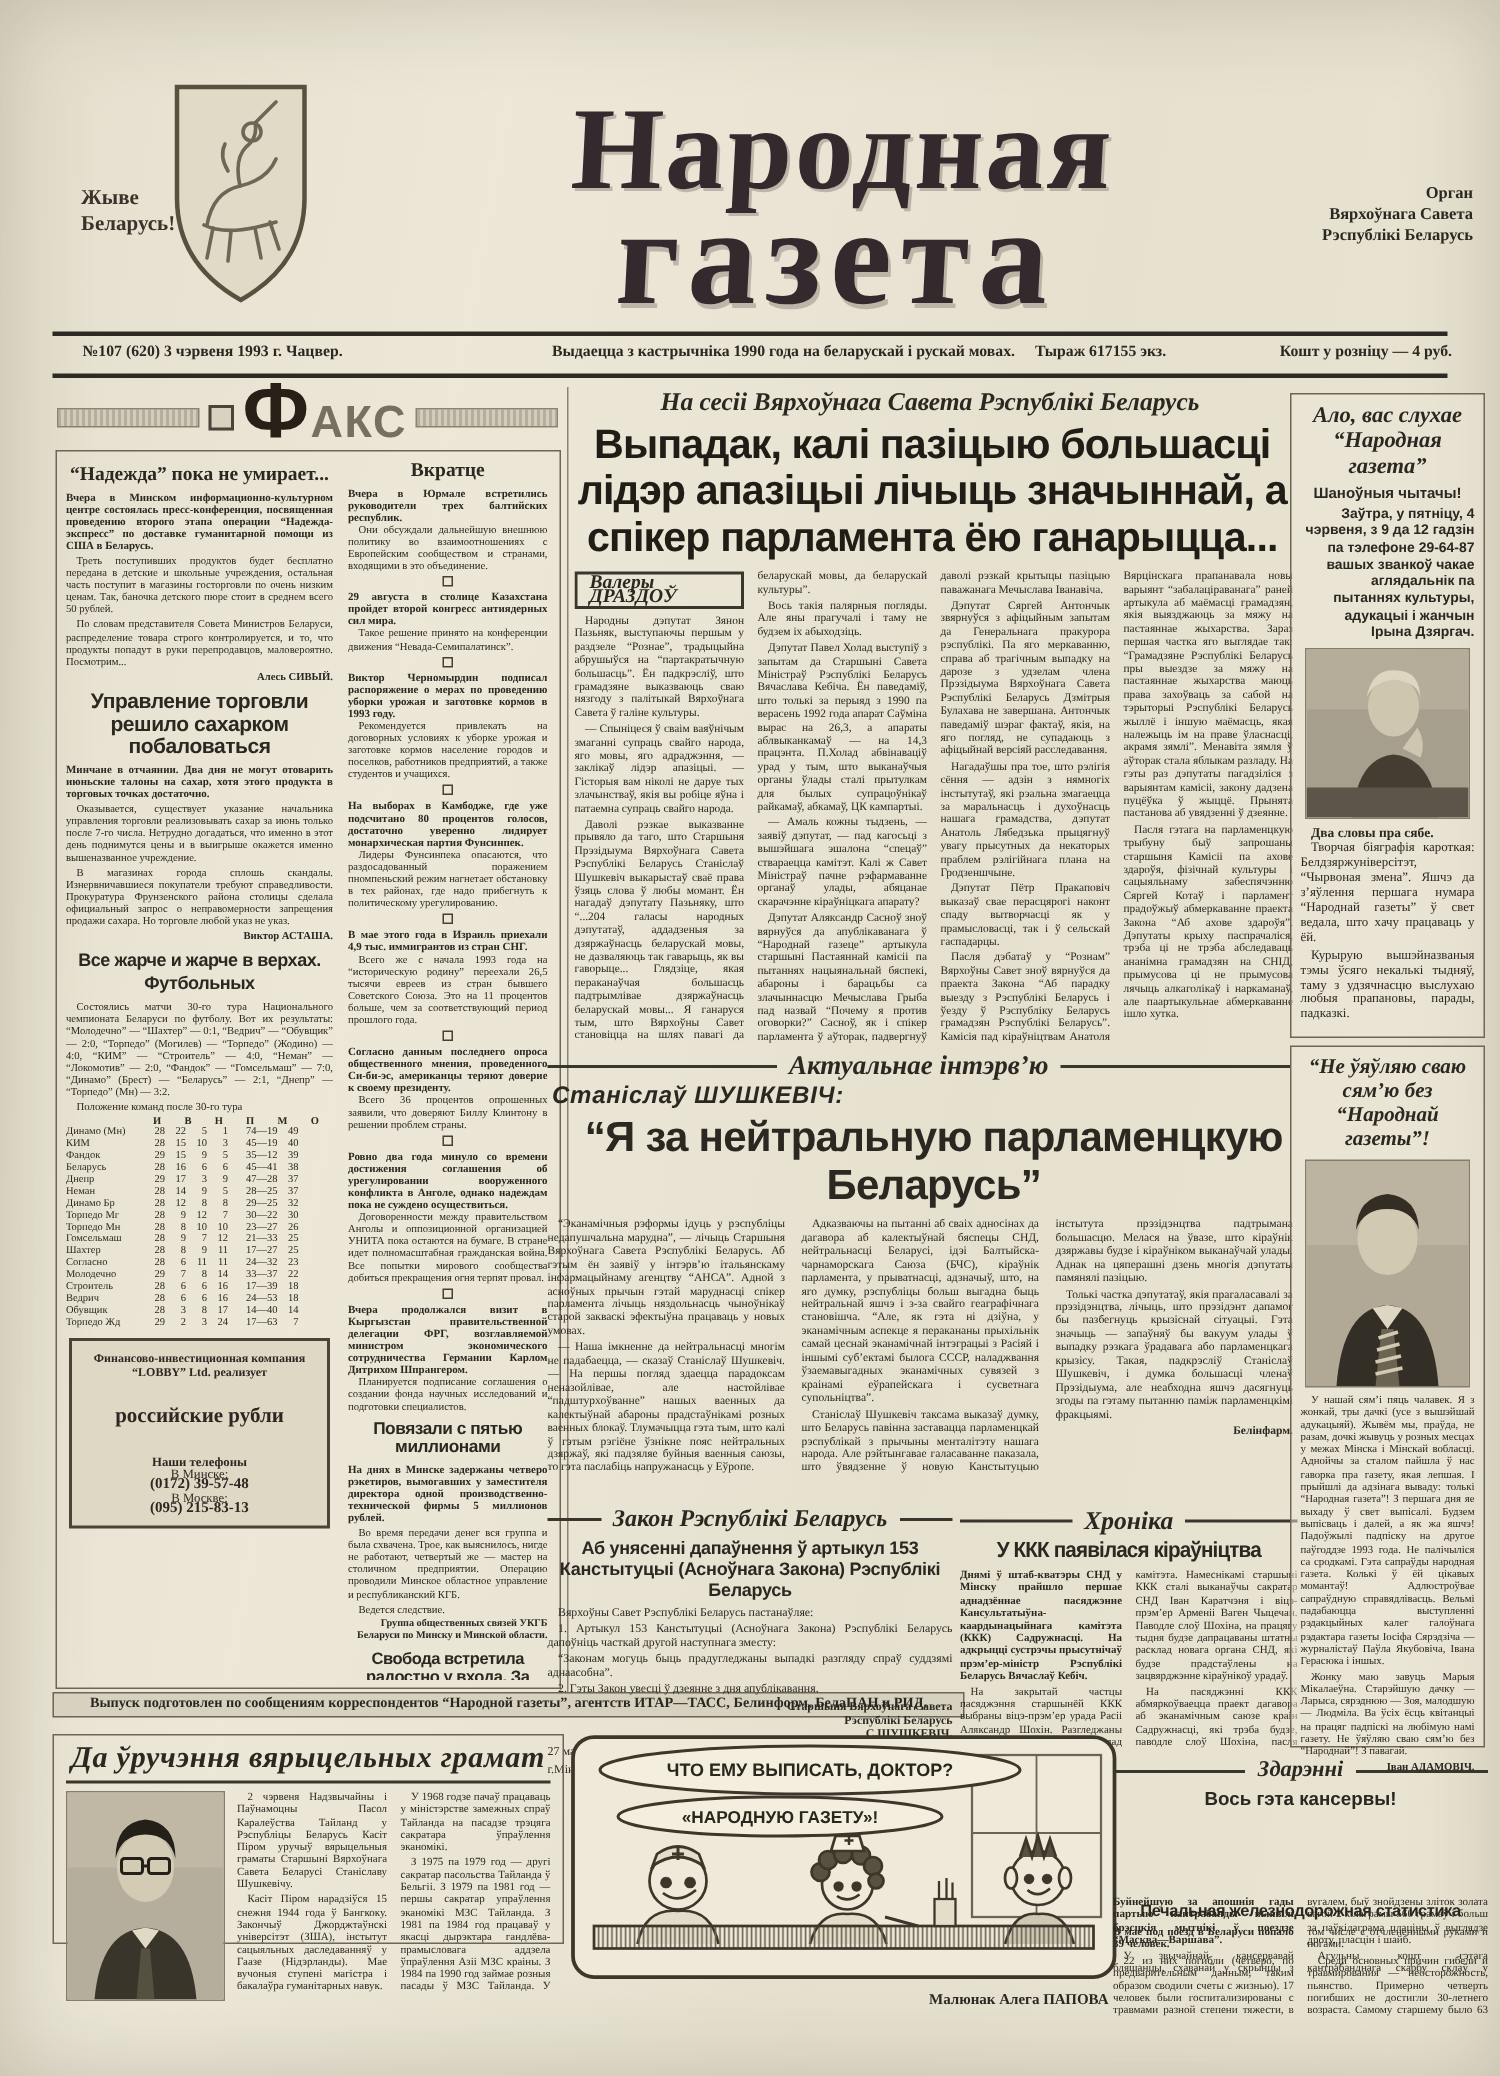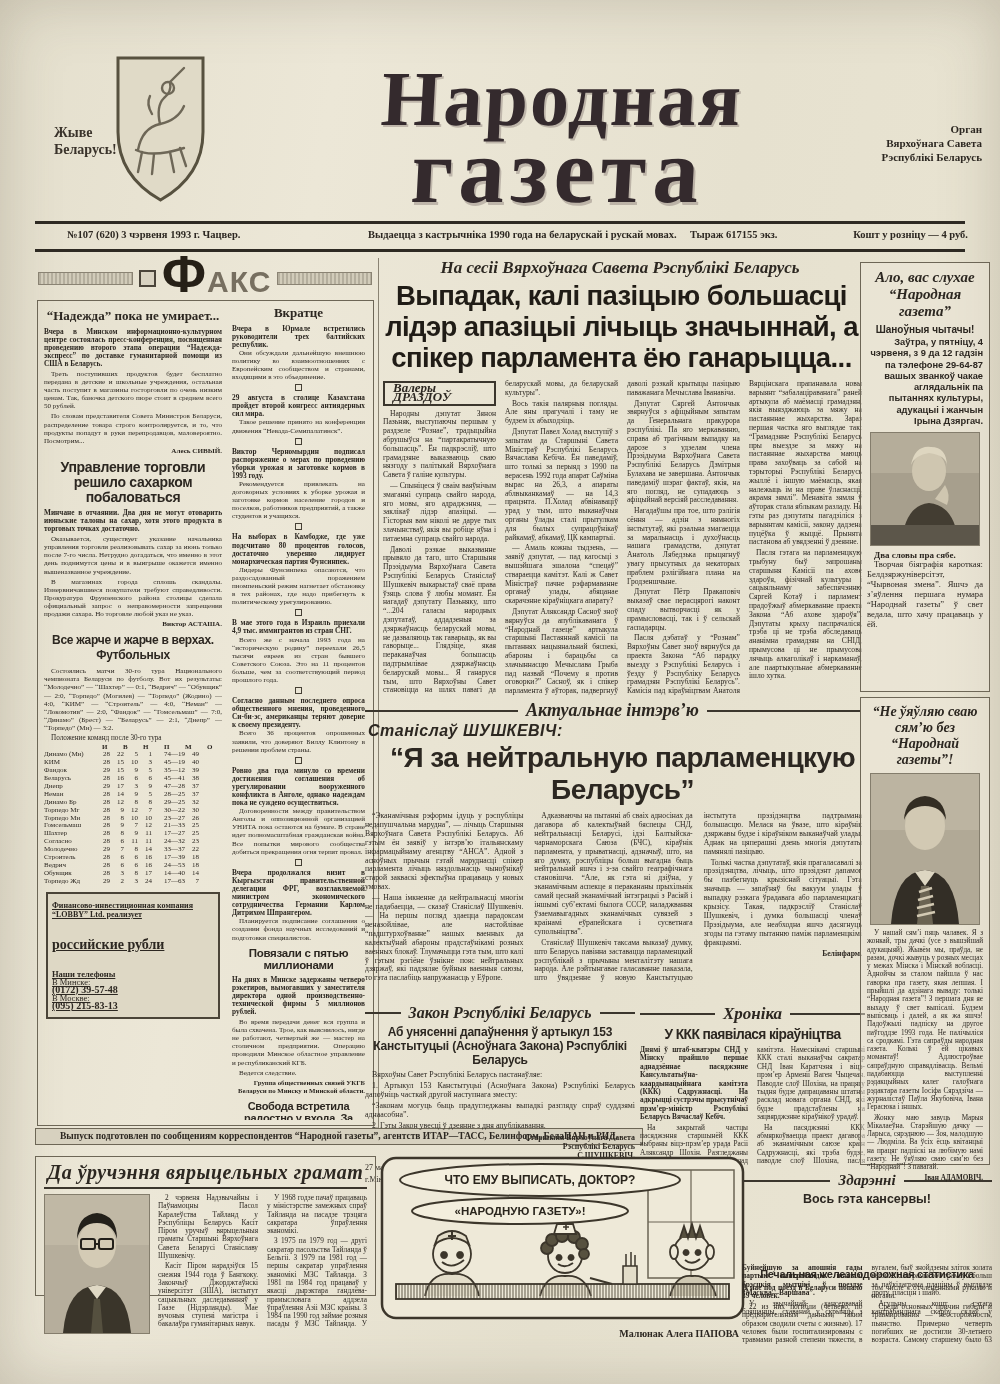--- a/index.html
+++ b/index.html
@@ -37,21 +37,21 @@
   .t7{font-size:7.1px;line-height:8.1px;}
   .t7 .lead{font-size:7.3px;}
   .brief p{margin:0;}
   .bsep{width:5px;height:5px;border:1px solid #453f34;margin:3px auto;}
   .tblcap{font-size:7.2px;line-height:8.2px;text-indent:7px;margin:2px 0 1px;}
   .thead{font-size:7px;font-weight:bold;white-space:pre;padding-left:58px;letter-spacing:4px;}
   .trow{display:flex;font-size:7px;line-height:7.9px;}
   .tname{width:52px;white-space:nowrap;overflow:hidden;}
   .tn{width:14px;text-align:right;}
   .tm{width:33px;text-align:right;}
-  .adbox{margin:6px 2px 0 2px;border:2px solid #4a4438;background:#ded8c5;text-align:left;padding:7px 4px;text-decoration:underline;}
+  .adbox{margin:6px 2px 0 2px;border:2px solid #4a4438;background:#ded8c5;text-align:center;padding:7px 4px;}
   .adbox .a1{font-size:8px;line-height:9.5px;font-weight:bold;}
   .adbox .a2{font-size:14px;font-weight:bold;margin:21px 0;}
   .adbox .a3{font-size:8.5px;font-weight:bold;margin-top:5px;}
   .adbox .a4{font-size:8.5px;}
   .adbox .a5{font-size:10px;font-weight:bold;}
   .faxfoot{left:35px;top:1128px;width:608px;border:1px solid #6d6656;background:#d7d1bf;
     font-weight:bold;font-size:9.5px;line-height:11px;text-align:center;padding:2px 14px;box-sizing:border-box;}
   
   .kicker{left:390px;top:258px;width:460px;text-align:center;font-style:italic;font-weight:bold;font-size:17px;}
   .mainhl{left:381px;top:280px;width:481px;text-align:center;font-size:27.5px;line-height:31px;font-weight:bold;letter-spacing:-0.6px;color:#201c16;}
@@ -125,21 +125,21 @@
   <div class="abs logo">
     <div class="l1">Народная</div>
     <div class="l2">газета</div>
   </div>
 
   <div class="abs organ">Орган
 Вярхоўнага Савета
 Рэспублікі Беларусь</div>
 
   <div class="abs hrule" style="left:35px;top:221px;width:930px;height:3px;"></div>
-  <div class="abs infoline" style="left:67px;width:280px;">№107 (620) 3 чэрвеня 1993 г. Чацвер.</div>
+  <div class="abs infoline" style="left:55px;width:280px;">№107 (620) 3 чэрвеня 1993 г. Чацвер.</div>
   <div class="abs infoline" style="left:368px;width:360px;">Выдаецца з кастрычніка 1990 года на беларускай і рускай мовах.</div>
   <div class="abs infoline" style="left:690px;width:140px;">Тыраж 617155 экз.</div>
   <div class="abs infoline" style="left:838px;width:130px;text-align:right;">Кошт у розніцу — 4 руб.</div>
   <div class="abs hrule" style="left:35px;top:249px;width:930px;height:3px;"></div>
 
   <div class="abs vrule" style="left:378px;top:258px;height:870px;"></div>
 
   <div class="abs faxhd">
     <div class="fbar"></div>
     <div class="fmark"></div>
@@ -553,20 +553,21 @@
       <rect width="108" height="40" fill="#b5ad9a"></rect>
       <ellipse cx="58" cy="38" rx="17" ry="20" fill="#cfc6b0"></ellipse>
       <path d="M40 32 Q44 12 60 14 Q76 14 76 34 Q76 22 58 20 Q44 22 40 32 Z" fill="#ded6c0"></path>
       <path d="M30 112 Q34 72 58 70 Q84 72 88 112 Z" fill="#433d32"></path>
       <path d="M74 52 Q80 62 76 72 L64 66 Z" fill="#cfc6b0"></path>
       <rect y="92" width="108" height="20" fill="#5c564a"></rect>
     </svg>
     <div class="sb-note">Два словы пра сябе.</div>
     <div class="sb-bio jt">
         <p>Творчая біяграфія кароткая: Белдзяржуніверсітэт, “Чырвоная змена”. Яшчэ да з’яўлення першага нумара “Народнай газеты” ў свет ведала, што хачу працаваць у ёй.</p>
+        <p>Курырую вышэйназваныя тэмы ўсяго некалькі тыдняў, таму з удзячнасцю выслухаю любыя прапановы, парады, падказкі.</p>
       </div>
   </div>
 
   <div class="abs sbox sb2">
     <div class="sb-title">“Не ўяўляю сваю сям’ю без “Народнай газеты”!</div>
     <svg class="photo" width="108" height="150" viewBox="0 0 108 150">
       <rect width="108" height="150" fill="#b1a996"></rect>
       <rect width="108" height="56" fill="#bcb4a1"></rect>
       <ellipse cx="54" cy="52" rx="20" ry="24" fill="#d2c9b3"></ellipse>
       <path d="M33 46 Q34 24 54 22 Q74 24 75 46 Q70 32 54 32 Q38 32 33 46 Z" fill="#332d23"></path>

